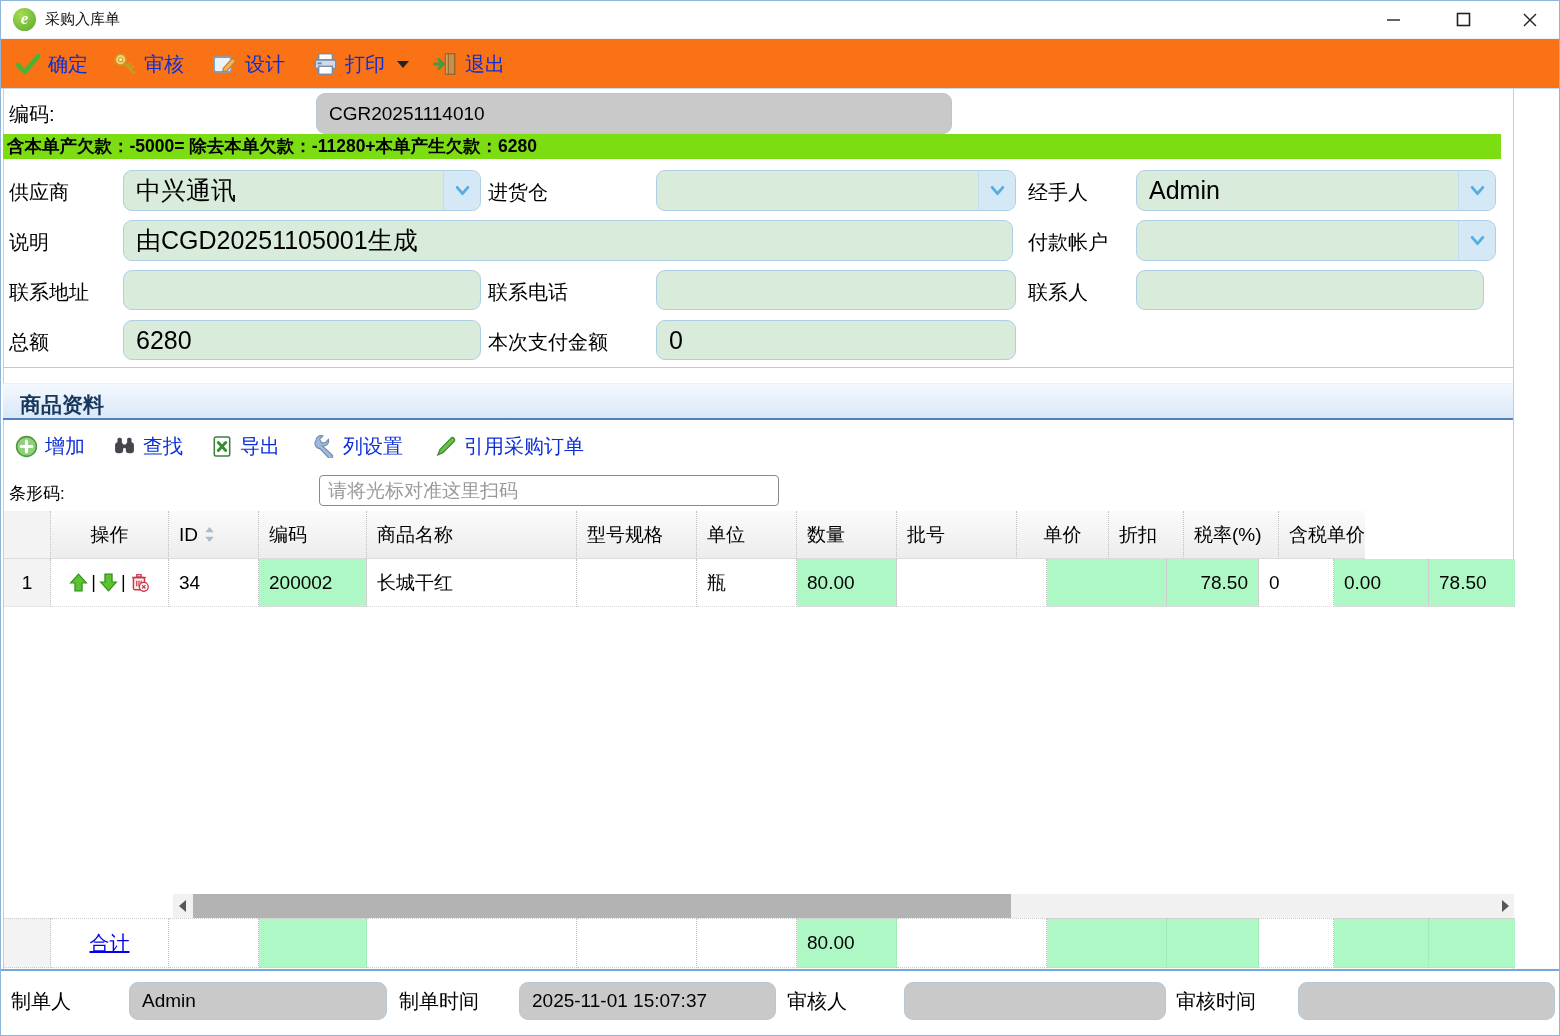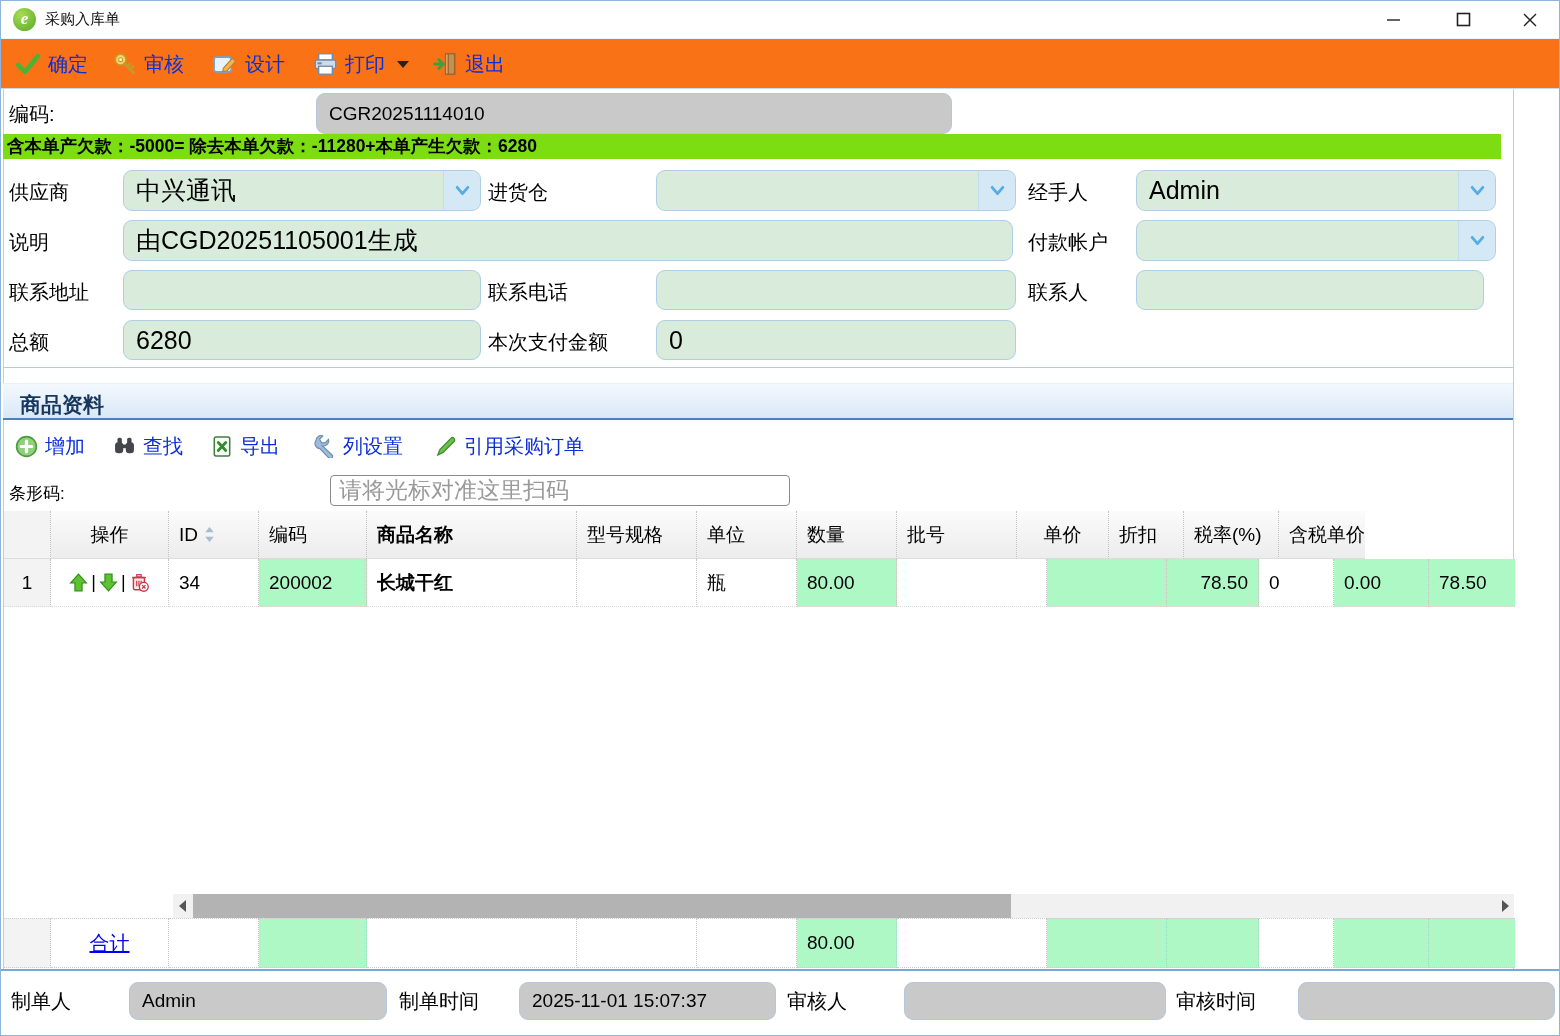--- a/index.html
+++ b/index.html
@@ -40,36 +40,36 @@
   .hline { position:absolute; height:0; border-top:1px solid #aacdea; }
 
   
   .sec-hd { position:absolute; left:2px; top:382px; width:1510px; height:37px;
             background:linear-gradient(#f4f9fe,#d9e8f7); border-top:1px solid #e6f0fa; border-bottom:2px solid #4f81bd; }
   .sec-hd span { position:absolute; left:17px; top:7px; font-size:21px; font-weight:bold; color:#16365c; }
   .ptb-item { position:absolute; top:430px; height:30px; display:flex; align-items:center; gap:7px;
               color:#0b2ed8; font-size:20px; }
   .barcode-lbl { position:absolute; left:8px; top:481px; font-size:17px; color:#000; }
   .barcode-input { position:absolute; left:318px; top:474px; width:460px; height:31px; background:#fff;
-                   border:1px solid #8a8a8a; border-radius:4px; font-size:23px; padding:0 8px; color:#333;margin-left:11px; }
+                   border:1px solid #8a8a8a; border-radius:4px; font-size:19px; padding:0 8px; color:#333; }
   .barcode-input::placeholder { color:#9a9a9a; }
 
   
   .grid { position:absolute; left:3px; top:510px; width:1511px; }
   .grow { display:flex; width:1511px; }
   .c { border-right:1px dotted #c2c2c2; overflow:hidden; white-space:nowrap; font-size:19px; color:#000;
        display:flex; align-items:center; padding:0 10px; }
   .ghead .c { background:linear-gradient(#fbfbfb,#ececec); height:48px; border-bottom:1px solid #dcdcdc; }
   .gbody .c { background:#fff; height:48px; border-bottom:1px dotted #d9d9d9; }
   .gtotal .c { background:#fff; height:50px; border-top:1px dotted #cccccc; border-bottom:1px dotted #cccccc; }
   .c.g { background:#aef8c6 !important; }
   .c.num { background:#f3f3f3 !important; justify-content:center; padding:0; }
   .c.center { justify-content:center; }
   .c.right { justify-content:flex-end; }
-  .c0{width:47px;} .c1{width:118px;} .c2{width:90px;} .c3{width:108px;} .c4{width:210px;font-weight:bold;}
+  .c0{width:47px;} .c1{width:118px;} .c2{width:90px;} .c3{width:108px;} .c4{width:210px;}
   .c5{width:120px;} .c6{width:100px;} .c7{width:100px;} .c8{width:150px;} .c9{width:120px;}
   .c10{width:92px;} .c11{width:75px;} .c12{width:95px;} .c13{width:86px; border-right:none;}
   .filler { width:1511px; height:287px; background:#fff; }
   .op-icons { display:flex; align-items:center; gap:3px; font-size:18px; }
   .total-link { color:#0000ee; text-decoration:underline; font-size:20px; }
 
   
   .hscroll { position:absolute; left:172px; top:893px; width:1341px; height:24px; background:#f1f1f1; }
   .hs-arrow { position:absolute; top:0; width:18px; height:24px; display:flex; align-items:center; justify-content:center; }
   .hs-thumb { position:absolute; left:20px; top:0; width:818px; height:24px; background:#b3b3b3; }

